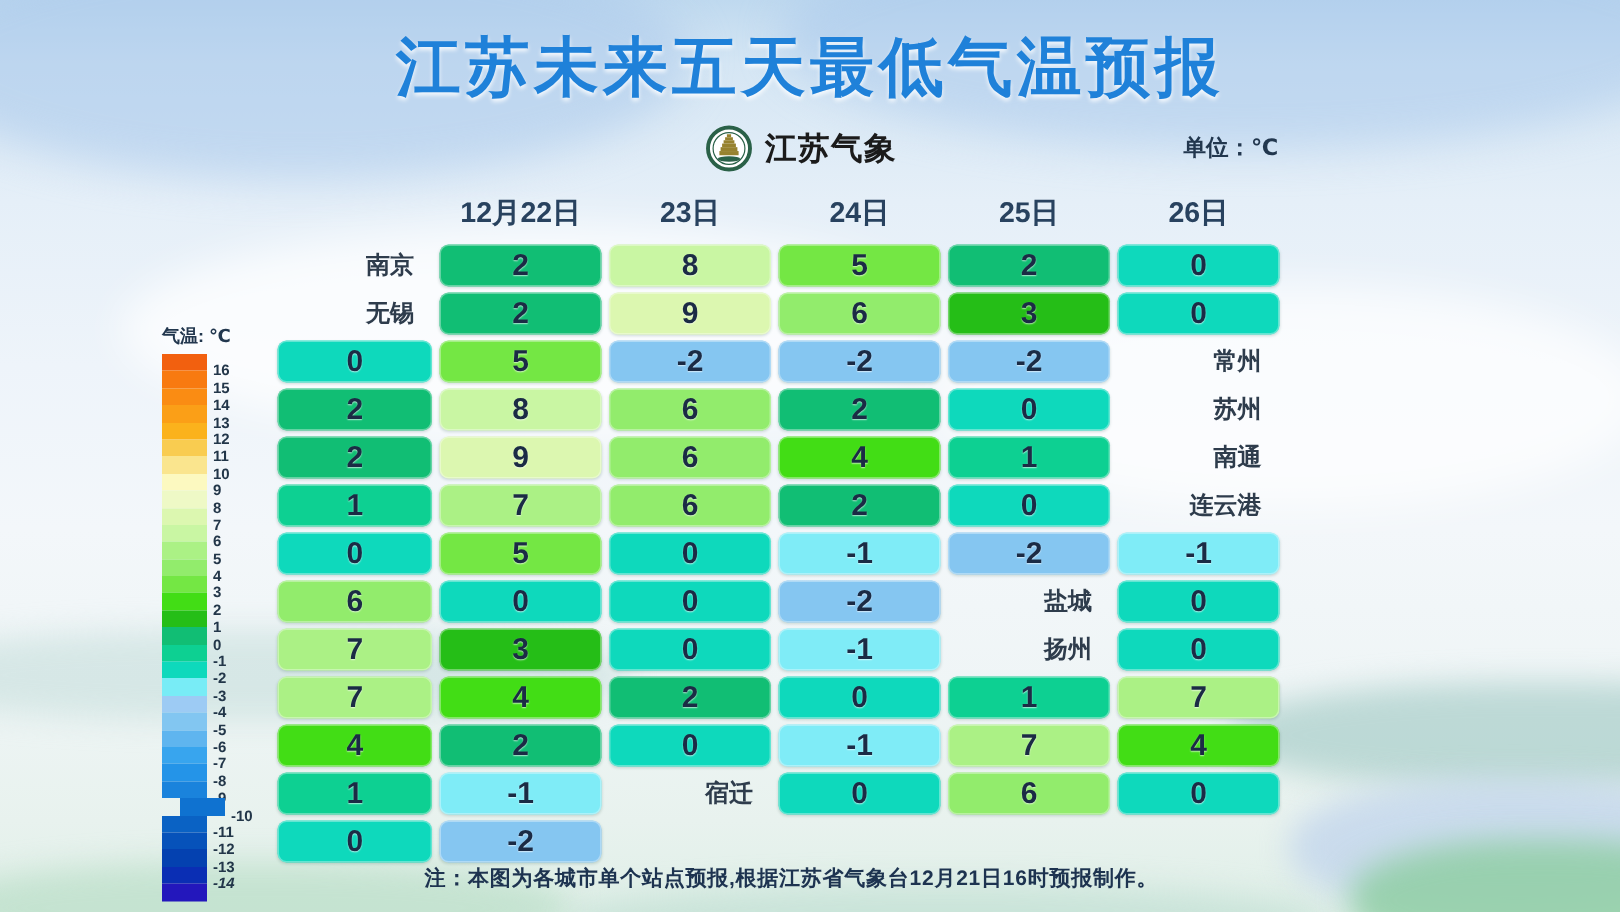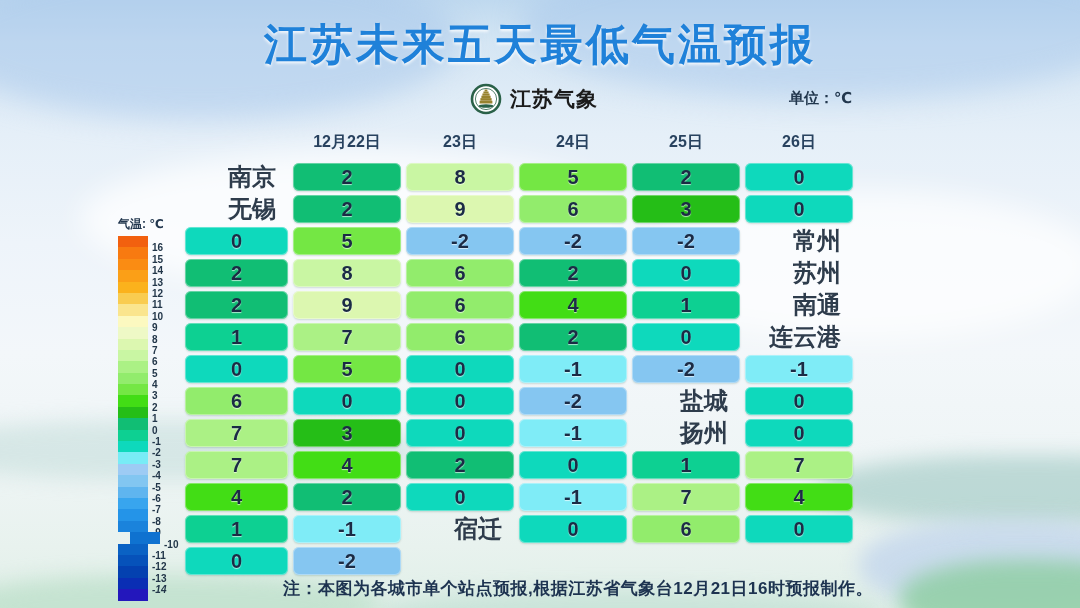--- a/index.html
+++ b/index.html
@@ -8,35 +8,35 @@
     background:linear-gradient(180deg,#BFD9EF 0%,#D5E6F4 7%,#E5EFF8 22%,#EEF4FA 40%,#F3F7FA 58%,#EFF5F6 75%,#E8F2EE 90%,#E0EFE8 100%);}
   .cloud{position:absolute;border-radius:50%;filter:blur(14px);}
   .ridge{position:absolute;border-radius:45%;filter:blur(10px);}
   #title{position:absolute;top:16px;left:0;width:100%;text-align:center;
     font-size:43px;font-weight:900;color:#1F81D9;letter-spacing:3px;
     text-shadow:0 2px 3px rgba(255,255,255,.85);}
   #logo-row{position:absolute;top:83px;left:0;width:100%;display:flex;justify-content:center;align-items:center;gap:8px;transform:translateX(-6px);}
   #logo-label{font-size:21px;font-weight:bold;color:#1B1B1B;letter-spacing:1px;}
   #unit-label{position:absolute;top:89px;left:789px;font-size:15px;font-weight:bold;color:#22374E;}
   
-  #legend{position:absolute;left:118px;top:216px;}
+  #legend{position:absolute;left:108px;top:216px;}
   #legend-title{font-size:12px;font-weight:bold;color:#22374E;margin-bottom:3px;white-space:nowrap;}
   .lg-item{position:relative;width:30px;height:11.4px;}
   .lg-item span{position:absolute;left:34px;bottom:-6px;font-size:10px;font-weight:bold;color:#223649;line-height:11px;}
   
   #temp-table{position:absolute;left:185px;top:131px;display:grid;
     grid-template-columns:103px repeat(5,108px);column-gap:5px;row-gap:4px;
     grid-auto-rows:28px;align-items:stretch;}
-  .date-h{display:flex;align-items:center;justify-content:center;font-size:16px;font-weight:bold;color:#28425F;height:22px;}
-  .city{display:flex;align-items:center;justify-content:flex-end;padding-right:12px;font-size:24px;font-weight:bold;color:#2E3C4C;text-align:right;}
+  .date-h{display:flex;align-items:center;justify-content:center;font-size:19px;font-weight:bold;color:#28425F;height:22px;}
+  .city{display:flex;align-items:center;justify-content:flex-end;padding-right:12px;font-size:16px;font-weight:bold;color:#2E3C4C;text-align:right;}
   .cell{display:flex;align-items:center;justify-content:center;border-radius:6px;
     font-size:20px;font-weight:bold;color:#1B2B45;
     text-shadow:0 1px 1px rgba(255,255,255,.65);
     box-shadow:0 1px 2px rgba(20,80,60,.18), inset 0 0 0 1px rgba(255,255,255,.35);}
-  #note{position:absolute;top:577px;left:283px;font-size:17px;font-weight:600;color:#1D3350;letter-spacing:.5px;}
+  #note{position:absolute;top:577px;left:283px;font-size:14px;font-weight:600;color:#1D3350;letter-spacing:.5px;}
 </style>
 </head>
 <body>
 
 <div id="stage">
 
   <div class="cloud" style="left:-60px;top:-40px;width:520px;height:160px;background:rgba(170,200,235,.55);"></div>
   <div class="cloud" style="left:520px;top:-50px;width:620px;height:150px;background:rgba(168,200,236,.5);"></div>
   <div class="cloud" style="left:80px;top:150px;width:560px;height:140px;background:rgba(255,255,255,.75);"></div>
   <div class="cloud" style="left:620px;top:190px;width:480px;height:150px;background:rgba(255,255,255,.7);"></div>

